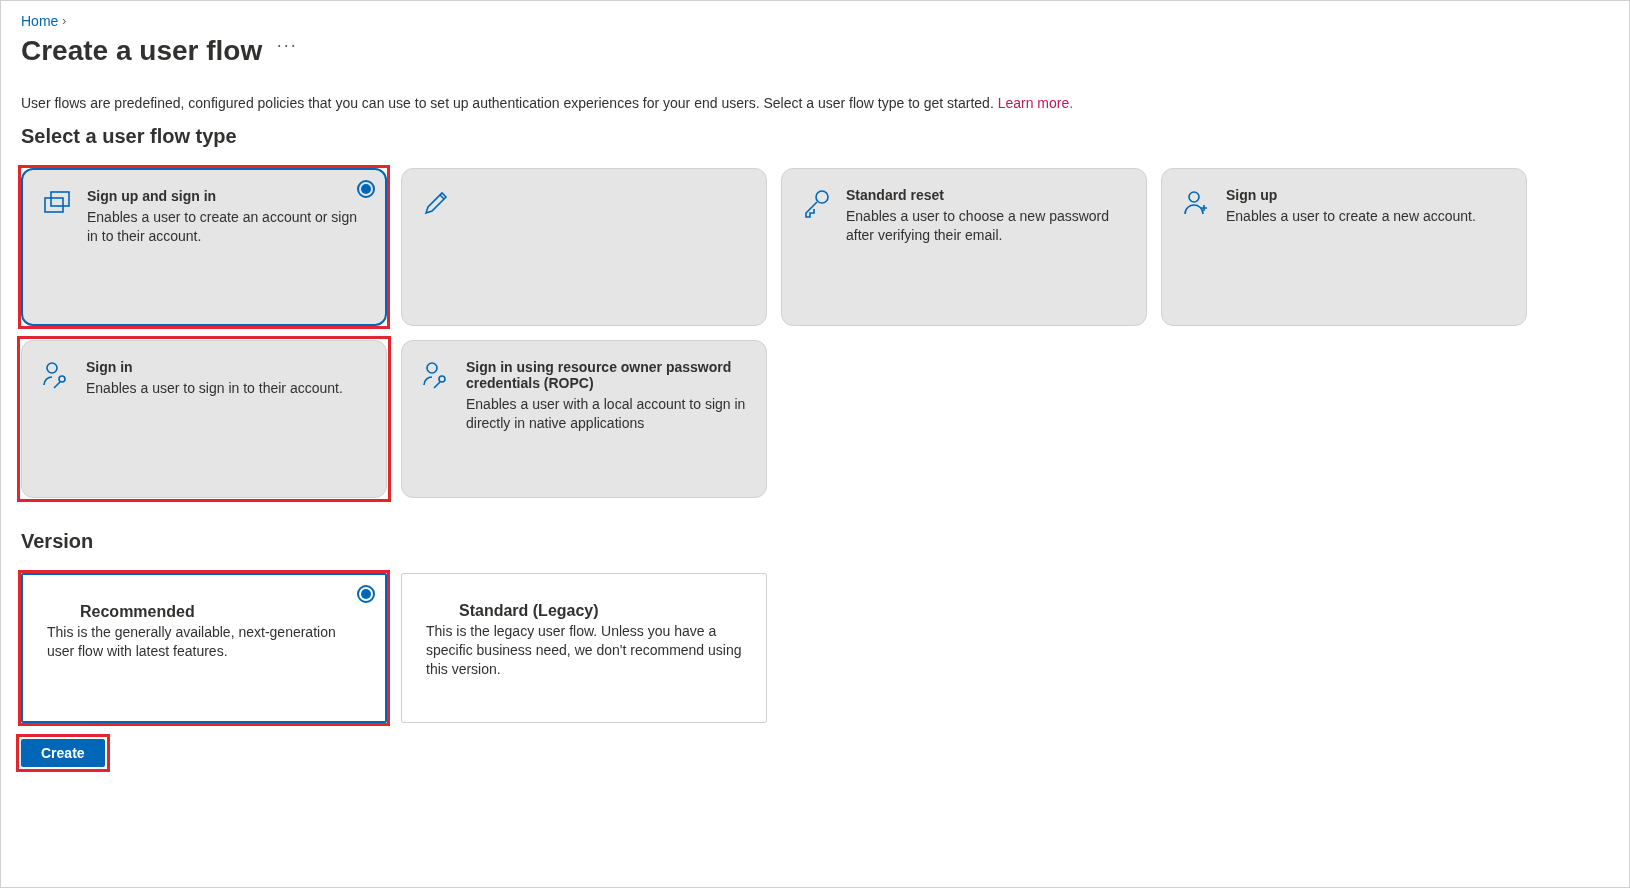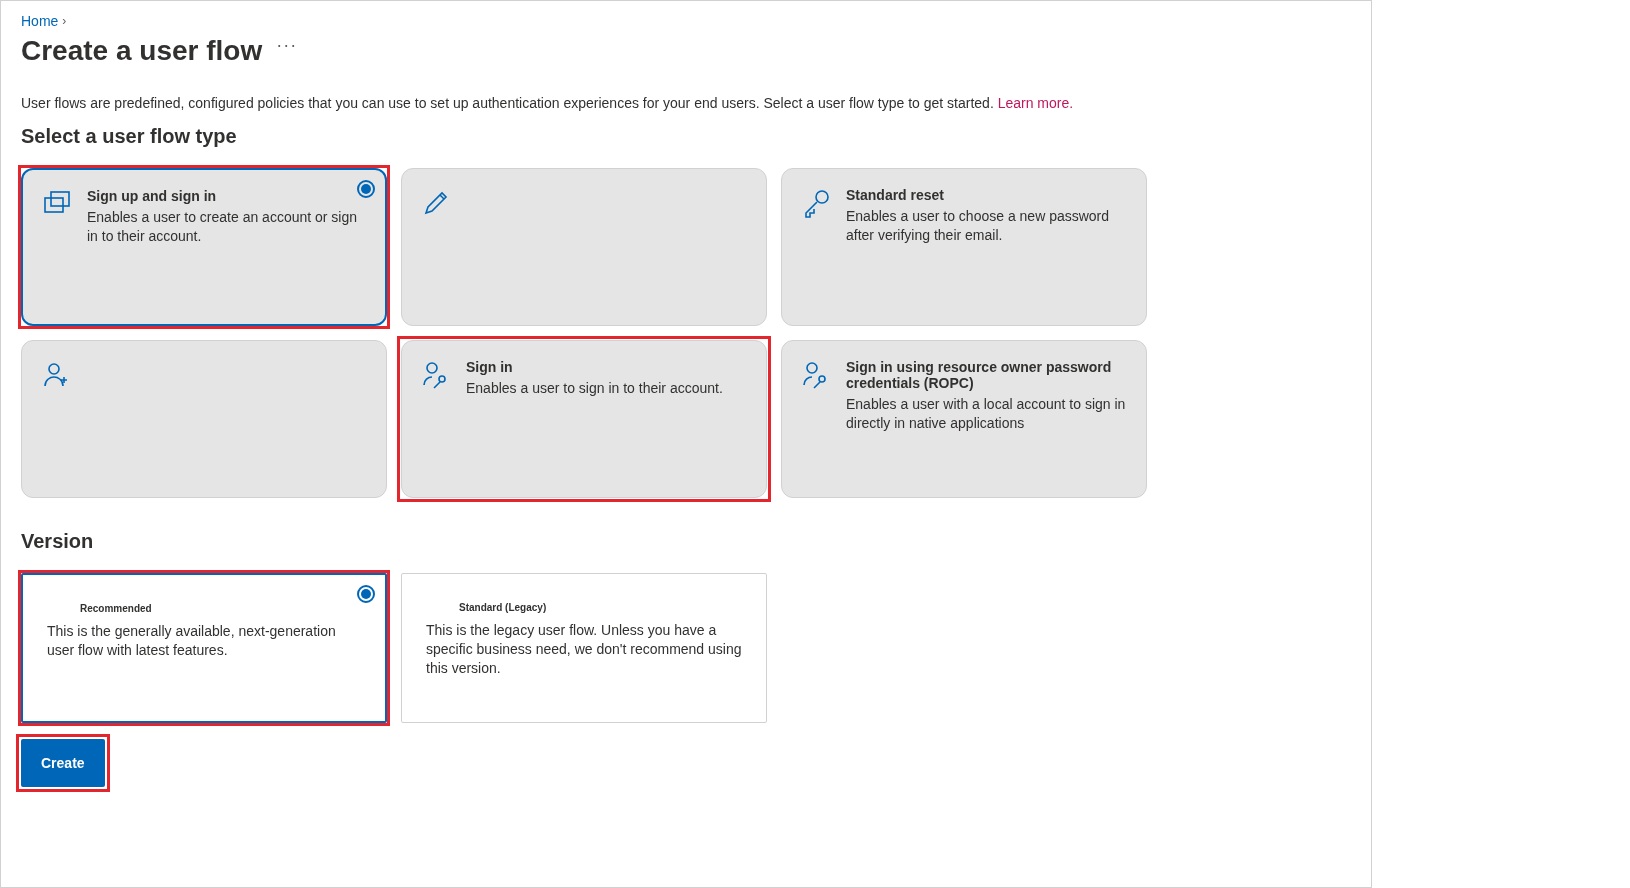--- a/index.html
+++ b/index.html
@@ -5,21 +5,21 @@
   * { box-sizing: border-box; }
   body {
     margin: 0;
     font-family: "Segoe UI", -apple-system, BlinkMacSystemFont, sans-serif;
     font-size: 14px;
     color: #323130;
     background: #fff;
   }
   .page {
     border: 1px solid #d1d1d1;
-    width: 1372px;
+    width: 1630px;
     height: 888px;
     padding: 12px 20px 16px 20px;
     position: relative;
   }
   .breadcrumb {
     display: flex;
     align-items: center;
     gap: 4px;
     font-size: 14px;
     margin-bottom: 6px;
@@ -101,37 +101,37 @@
     cursor: pointer;
   }
   .version-card.selected { border: 2px solid #0067b8; }
   .version-card.highlight::before {
     content: "";
     position: absolute;
     inset: -5px;
     border: 3px solid #e3262d;
     pointer-events: none;
   }
-  .version-card .card-title { font-weight: 700; font-size: 10px; margin-bottom: 8px; padding-left: 33px; }
+  .version-card .card-title { font-weight: 700; font-size: 16px; margin-bottom: 2px; padding-left: 33px; }
   .version-card .card-desc { font-size: 14px; color: #323130; line-height: 1.35; }
   .create-wrap { position: relative; display: inline-block; }
   .create-wrap.highlight::before {
     content: "";
     position: absolute;
     inset: -5px;
     border: 3px solid #e3262d;
     pointer-events: none;
   }
   .create-btn {
     background: #0067b8;
     color: #fff;
     border: none;
     font-size: 14px;
     font-weight: 600;
-    padding: 16px 20px;
+    padding: 6px 20px;
     cursor: pointer;
     border-radius: 2px;
   }
 </style>
 </head>
 <body>
 
 <div class="page">
 
   <div class="breadcrumb">
@@ -188,20 +188,24 @@
       </div>
     </div>
 
     <div class="card">
       <div class="icon">
         <svg viewBox="0 0 32 32" fill="none" stroke="#0067b8" stroke-width="1.6">
           <circle cx="14" cy="10" r="5"></circle>
           <path d="M5 27c0-6 5-9 9-9s9 3 9 9"></path>
           <path d="M24 18v6M21 21h6"></path>
         </svg>
+      </div>
+      <div class="body">
+        <div class="card-title">Sign up</div>
+        <div class="card-desc">Enables a user to create a new account.</div>
       </div>
     </div>
 
     <div class="card highlight">
       <div class="icon">
         <svg viewBox="0 0 32 32" fill="none" stroke="#0067b8" stroke-width="1.6">
           <circle cx="12" cy="9" r="5"></circle>
           <path d="M4 26c0-5 4-8 8-8"></path>
           <circle cx="22" cy="20" r="3"></circle>
           <path d="M20 23 L14 29"></path>

